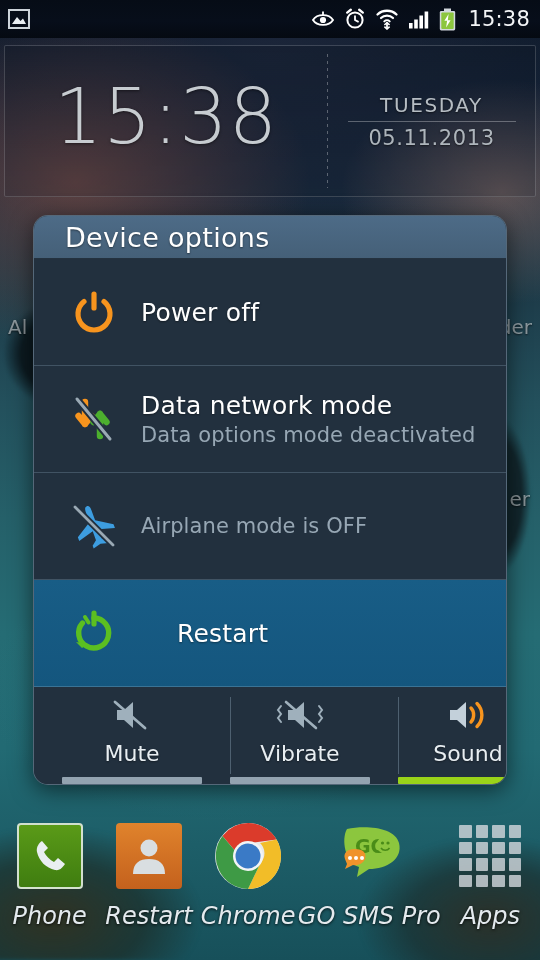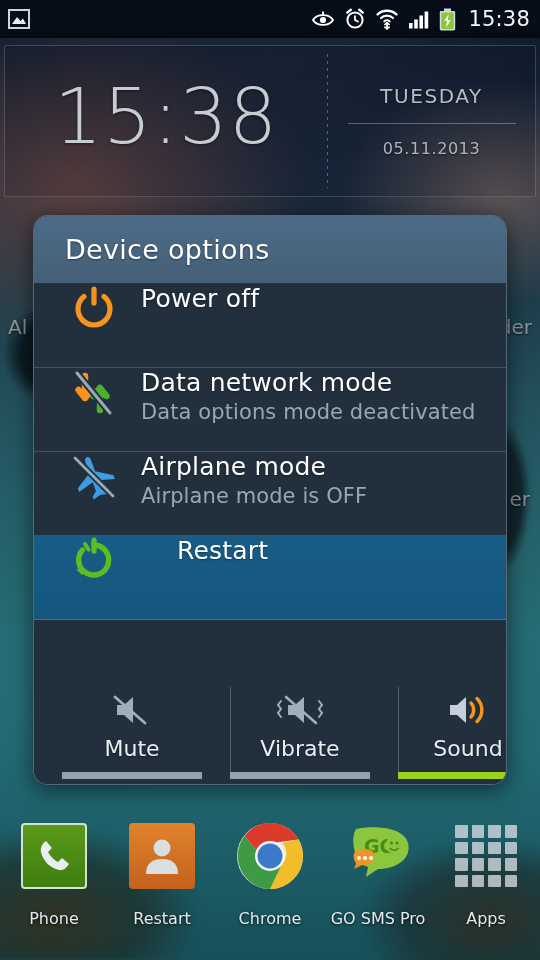--- a/index.html
+++ b/index.html
@@ -105,31 +105,31 @@
   .cw-divider {
     width: 1px; margin: 8px 0;
     background: repeating-linear-gradient(to bottom,
       rgba(255,255,255,.30) 0px, rgba(255,255,255,.30) 3px,
       rgba(255,255,255,0) 3px, rgba(255,255,255,0) 7px);
   }
   .cw-date {
     flex: 1;
     display: flex; flex-direction: column;
     align-items: center; justify-content: center;
-    gap: 15px;
+    gap: 4px;
     padding: 0 12px;
   }
   .cw-day {
     font-size: 20px; color: rgba(205,212,218,.88);
     letter-spacing: 1.6px;
     text-shadow: 0 1px 2px rgba(0,0,0,.55);
   }
   .cw-rule { width: 168px; height: 1px; background: rgba(255,255,255,.30); }
   .cw-date-text {
-    font-size: 16px; color: rgba(200,208,214,.85);
+    font-size: 21px; color: rgba(200,208,214,.85);
     letter-spacing: .6px;
     text-shadow: 0 1px 2px rgba(0,0,0,.55);
   }
 
   
   .bg-text {
     position: absolute; top: 315px; left: 0; width: 540px;
     display: flex; justify-content: space-between;
     padding: 0 8px;
     font-size: 20px;
@@ -167,22 +167,22 @@
     padding-left: 31px;
   }
   .dlg-title {
     font-size: 27px; color: #ffffff;
     font-weight: 400; letter-spacing: .3px;
     text-shadow: 0 1px 2px rgba(0,0,0,.45);
   }
   .dlg-list { flex: 1; background: #22303e; }
 
   .opt-row {
-    height: 84px;
-    display: flex; align-items: flex-start;
+    height: 107px;
+    display: flex; align-items: center;
     padding-left: 31px;
     border-bottom: 1px solid rgba(140,165,185,.30);
     position: relative;
   }
   .opt-row.last-opt { border-bottom: 1px solid rgba(140,165,185,.30); }
   .opt-row.selected {
     background: linear-gradient(to bottom, #185d86 0%, #14567e 100%);
     gap: 36px;
   }
   .opt-icon {
@@ -242,24 +242,25 @@
     flex: 1;
     display: flex; flex-direction: column;
     align-items: center;
   }
   .dock-icon {
     width: 72px; height: 72px;
     display: flex; align-items: center; justify-content: center;
     position: relative;
   }
   .dock-label {
-    margin-top: 17px;
-    font-size: 16px; color: #e4eaee;
+    margin-top: 10px;
+    font-size: 24px; color: #e4eaee;
     text-shadow: 0 1px 3px rgba(0,0,0,.8);
     white-space: nowrap;
+    font-style: italic;
   }
   .ic-phone {
     width: 66px; height: 66px; border-radius: 4px;
     background: linear-gradient(to bottom, #5a9a18 0%, #3f7d10 100%);
     border: 2px solid rgba(235,240,240,.85);
     display: flex; align-items: center; justify-content: center;
   }
   .ic-contacts {
     width: 66px; height: 66px; border-radius: 4px;
     background: linear-gradient(to bottom, #e0832c 0%, #c4611d 100%);
@@ -405,21 +406,20 @@
         <div class="opt-icon">
           <svg width="50" height="50" viewBox="0 0 50 50">
             <g transform="rotate(-20 25 25)">
               <path d="M25 4 C27 4 28 6 28 9 L28 20 L44 30 L44 34 L28 29.5 L28 39 L33 43 L33 46 L25 44 L17 46 L17 43 L22 39 L22 29.5 L6 34 L6 30 L22 20 L22 9 C22 6 23 4 25 4 Z" fill="#3d9de0"></path>
             </g>
             <path d="M6 6 L44 44" stroke="#22303e" stroke-width="6.5" stroke-linecap="round"></path>
             <path d="M6 6 L44 44" stroke="#9aa9b4" stroke-width="2.8" stroke-linecap="round"></path>
           </svg>
         </div>
         <div class="opt-text">
-          <div class="opt-title">Airplane mode</div>
           <div class="opt-sub">Airplane mode is OFF</div>
         </div>
       </div>
 
       <div class="opt-row selected last-opt">
         <div class="opt-icon">
           <svg width="48" height="48" viewBox="0 0 48 48">
             <path d="M24 9 A15 15 0 1 1 12.5 14" fill="none" stroke="#5bbf21" stroke-width="5.4" stroke-linecap="round"></path>
             <path d="M6 33 L12 39 L19 35 Z" fill="#5bbf21"></path>
             <path d="M24 4 L24 15" stroke="#5bbf21" stroke-width="5.2" stroke-linecap="round"></path>

